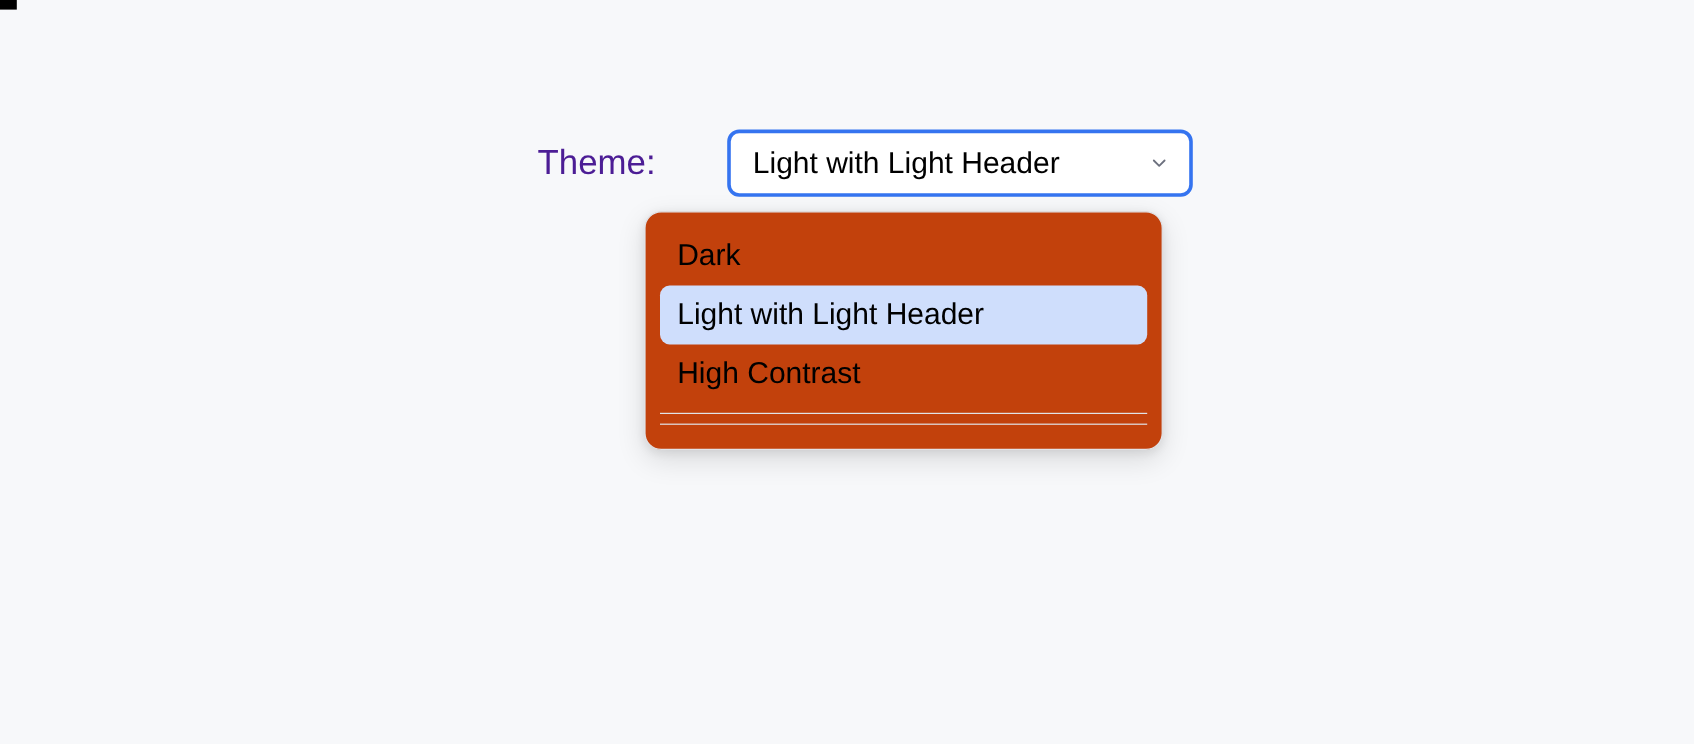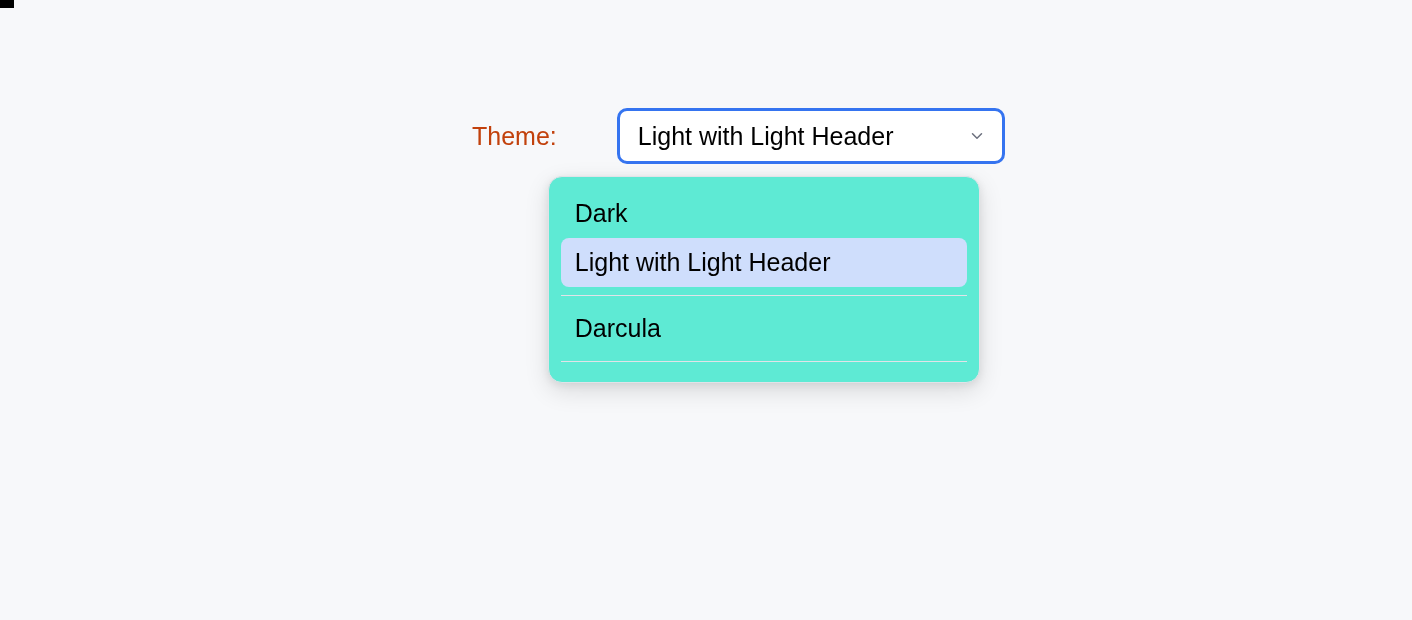--- a/index.html
+++ b/index.html
@@ -25,24 +25,23 @@
     }
     .container {
       position: absolute;
       top: 108px;
       left: 448px;
       display: flex;
       align-items: center;
       gap: 16px;
     }
     .label {
-      font-size: 25px;
+      font-size: 29px;
       font-weight: 500;
-      color: #c2410c;
-      margin-left: 24px;
+      color: #4c1d95;
     }
     .combo {
       position: relative;
       padding-left: 44px;
     }
     .combo-button {
       display: flex;
       align-items: center;
       justify-content: space-between;
       width: 388px;
@@ -59,21 +58,21 @@
       display: flex;
       align-items: center;
       justify-content: center;
       color: #6c707e;
     }
     .dropdown {
       position: absolute;
       top: 68px;
       left: -25px;
       width: 432px;
-      background: #5eead4;
+      background: #c2410c;
       border: 1px solid #e1e3e8;
       border-radius: 14px;
       box-shadow: 0 8px 24px rgba(0,0,0,0.12), 0 2px 8px rgba(0,0,0,0.08);
       padding: 12px 0;
     }
     .dropdown-item {
       margin: 0 12px;
       padding: 10px 14px;
       font-size: 25px;
       color: #000;
@@ -103,18 +102,18 @@
       <span class="chevron">
         <svg width="18" height="18" viewBox="0 0 24 24" fill="none" stroke="currentColor" stroke-width="2" stroke-linecap="round" stroke-linejoin="round">
           <polyline points="6 9 12 15 18 9"></polyline>
         </svg>
       </span>
     </div>
 
     <div class="dropdown" id="dropdown">
         <div class="dropdown-item">Dark</div>
         <div class="dropdown-item selected">Light with Light Header</div>
+        <div class="dropdown-item">High Contrast</div>
         <div class="separator"></div>
-        <div class="dropdown-item">Darcula</div>
         <div class="separator"></div>
       </div>
   </div>
 </div>
 
 </body></html>

